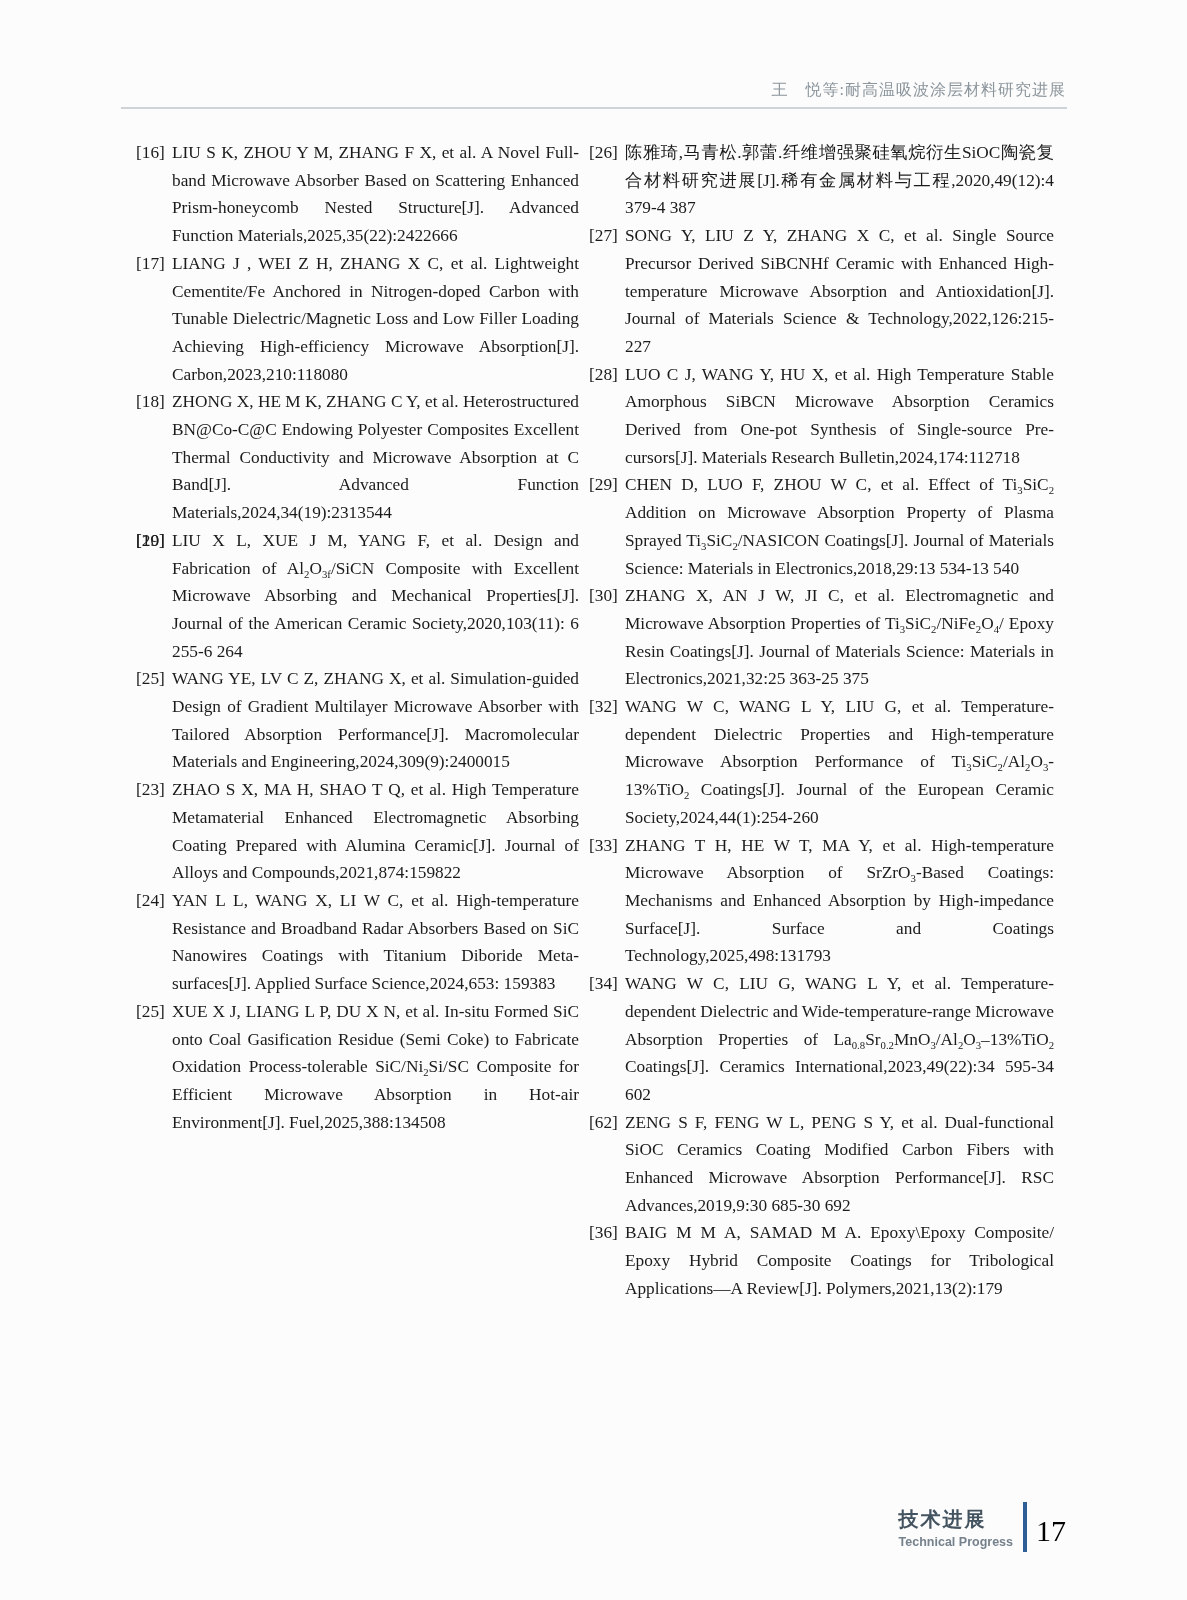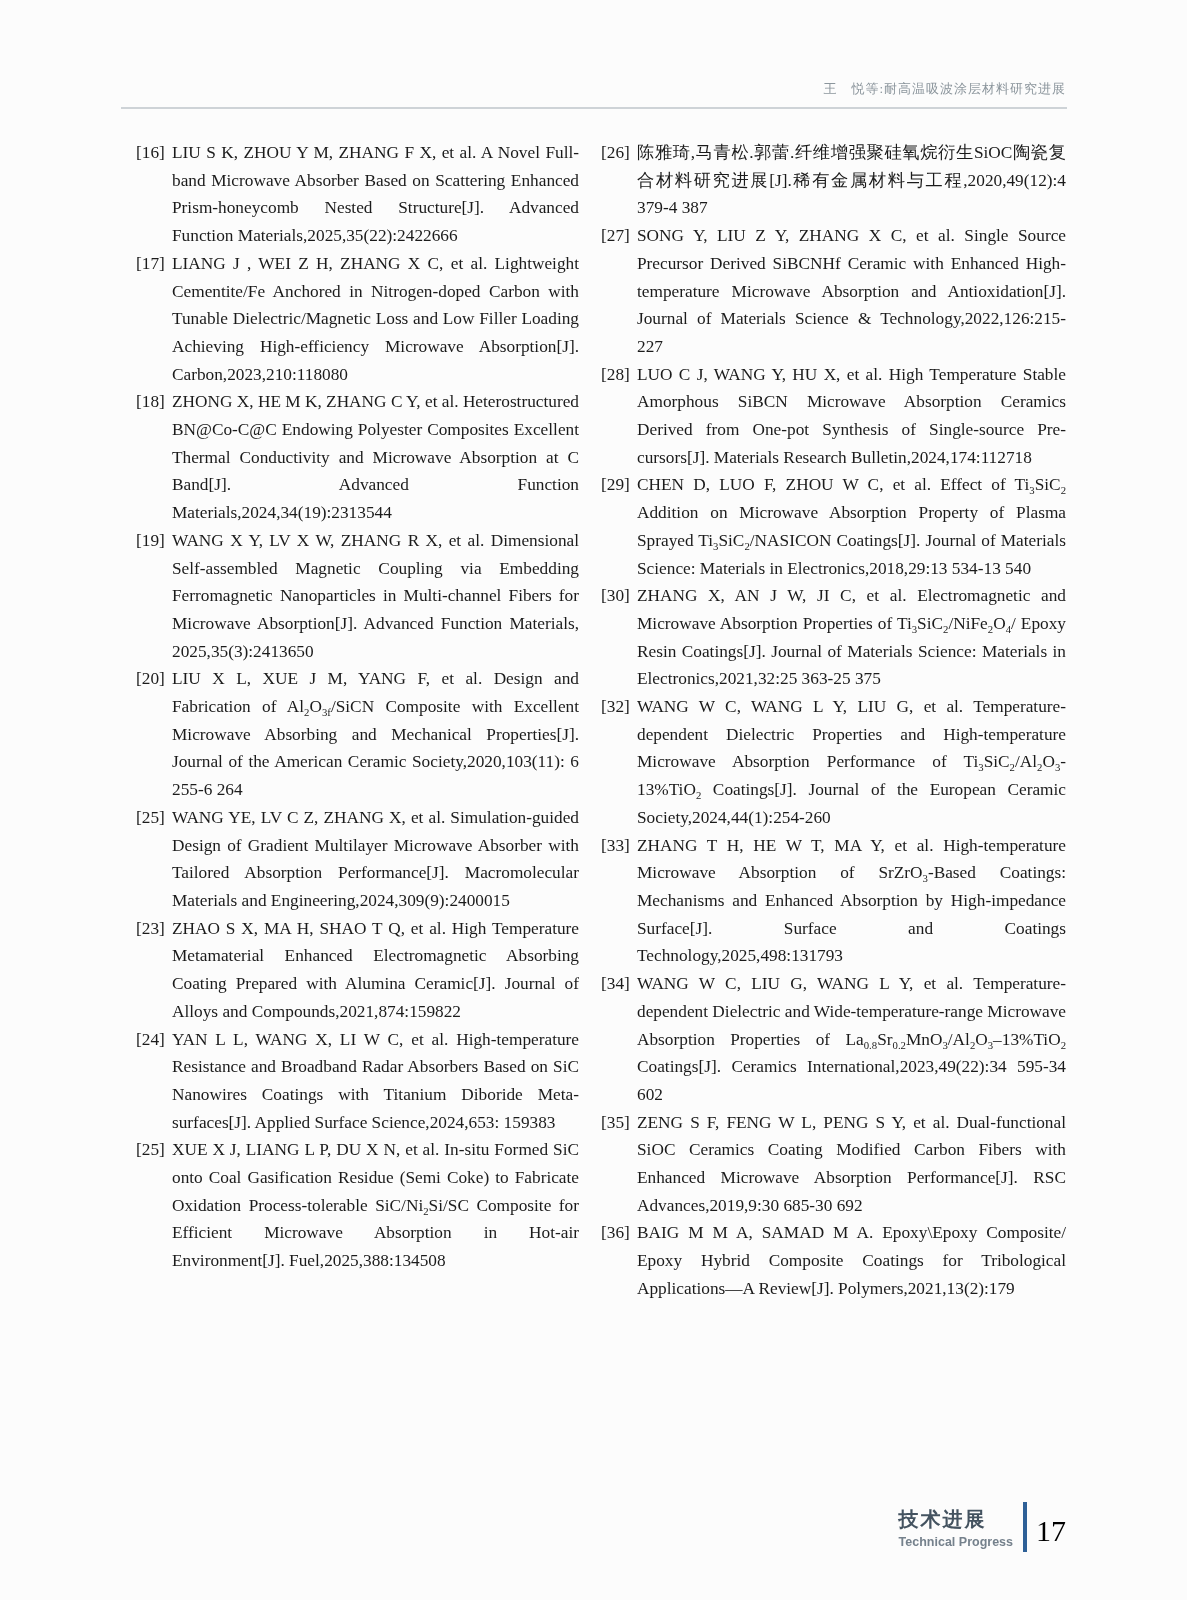--- a/index.html
+++ b/index.html
@@ -6,36 +6,36 @@
   body {
     width: 1187px; height: 1600px;
     background: #fcfcfc;
     position: relative;
     font-family: "Liberation Serif", "DejaVu Serif", serif;
     overflow: hidden;
   }
   .running-header {
     position: absolute;
     top: 80px; right: 121px;
-    font-size: 13px;
+    font-size: 16px;
     color: #8b959c;
     letter-spacing: 1px;
     white-space: nowrap;
   }
   .header-rule {
     position: absolute;
     top: 107px; left: 121px;
     width: 946px; height: 2px;
     background: #ced3d7;
   }
   .columns {
     position: absolute;
     top: 139px; left: 136px;
     display: flex;
-    gap: 22px;
+    gap: 10px;
   }
   .col-left  { width: 443px; }
   .col-right { width: 465px; }
   .ref {
     position: relative;
     padding-left: 36px;
     text-align: justify;
     font-size: 17.3px;
     line-height: 27.7px;
     color: #1b1b1b;
@@ -86,37 +86,37 @@
 
 <div class="running-header">王　悦等:耐高温吸波涂层材料研究进展</div>
 
 <div class="header-rule"></div>
 
 <div class="columns">
   <div class="col col-left">
       <div class="ref"><span class="ref-label">[16]</span><span class="ref-text">LIU S K, ZHOU Y M, ZHANG F X, et al. A Novel Full-band Microwave Absorber Based on Scattering Enhanced Prism-honeycomb Nested Structure[J]. Advanced Function Materials,2025,35(22):2422666</span></div>
       <div class="ref"><span class="ref-label">[17]</span><span class="ref-text">LIANG J , WEI Z H, ZHANG X C, et al. Lightweight Cementite/Fe Anchored in Nitrogen-doped Carbon with Tunable Dielectric/Magnetic Loss and Low Filler Loading Achieving High-efficiency Microwave Absorption[J]. Carbon,2023,210:118080</span></div>
       <div class="ref"><span class="ref-label">[18]</span><span class="ref-text">ZHONG X, HE M K, ZHANG C Y, et al. Heterostructured BN@Co-C@C Endowing Polyester Composites Excellent Thermal Conductivity and Microwave Absorption at C Band[J]. Advanced Function Materials,2024,34(19):2313544</span></div>
-      <div class="ref"><span class="ref-label">[19]</span><span class="ref-text">WANG X Y, LV X W, ZHANG R X, et al. Dimensional Self-assembled Magnetic Coupling via Embedding Ferromagnetic Nanoparticles in Multi-channel Fibers for Microwave Absorption[J]. Advanced Function Materials, 2025,35(3):2413650</span></div>
+      <div class="ref"><span class="ref-label">[19]</span></div>
       <div class="ref"><span class="ref-label">[20]</span><span class="ref-text">LIU X L, XUE J M, YANG F, et al. Design and Fabrication of Al<sub>2</sub>O<sub>3f</sub>/SiCN Composite with Excellent Microwave Absorbing and Mechanical Properties[J]. Journal of the American Ceramic Society,2020,103(11): 6 255-6 264</span></div>
       <div class="ref"><span class="ref-label">[25]</span><span class="ref-text">WANG YE, LV C Z, ZHANG X, et al. Simulation-guided Design of Gradient Multilayer Microwave Absorber with Tailored Absorption Performance[J]. Macromolecular Materials and Engineering,2024,309(9):2400015</span></div>
       <div class="ref"><span class="ref-label">[23]</span><span class="ref-text">ZHAO S X, MA H, SHAO T Q, et al. High Temperature Metamaterial Enhanced Electromagnetic Absorbing Coating Prepared with Alumina Ceramic[J]. Journal of Alloys and Compounds,2021,874:159822</span></div>
       <div class="ref"><span class="ref-label">[24]</span><span class="ref-text">YAN L L, WANG X, LI W C, et al. High-temperature Resistance and Broadband Radar Absorbers Based on SiC Nanowires Coatings with Titanium Diboride Meta-surfaces[J]. Applied Surface Science,2024,653: 159383</span></div>
       <div class="ref"><span class="ref-label">[25]</span><span class="ref-text">XUE X J, LIANG L P, DU X N, et al. In-situ Formed SiC onto Coal Gasification Residue (Semi Coke) to Fabricate Oxidation Process-tolerable SiC/Ni<sub>2</sub>Si/SC Composite for Efficient Microwave Absorption in Hot-air Environment[J]. Fuel,2025,388:134508</span></div>
     </div>
   <div class="col col-right">
       <div class="ref"><span class="ref-label">[26]</span><span class="ref-text">陈雅琦,马青松.郭蕾.纤维增强聚硅氧烷衍生SiOC陶瓷复合材料研究进展[J].稀有金属材料与工程,2020,49(12):4 379-4 387</span></div>
       <div class="ref"><span class="ref-label">[27]</span><span class="ref-text">SONG Y, LIU Z Y, ZHANG X C, et al. Single Source Precursor Derived SiBCNHf Ceramic with Enhanced High-temperature Microwave Absorption and Antioxidation[J]. Journal of Materials Science &amp; Technology,2022,126:215-227</span></div>
       <div class="ref"><span class="ref-label">[28]</span><span class="ref-text">LUO C J, WANG Y, HU X, et al. High Temperature Stable Amorphous SiBCN Microwave Absorption Ceramics Derived from One-pot Synthesis of Single-source Pre-cursors[J]. Materials Research Bulletin,2024,174:112718</span></div>
       <div class="ref"><span class="ref-label">[29]</span><span class="ref-text">CHEN D, LUO F, ZHOU W C, et al. Effect of Ti<sub>3</sub>SiC<sub>2</sub> Addition on Microwave Absorption Property of Plasma Sprayed Ti<sub>3</sub>SiC<sub>2</sub>/NASICON Coatings[J]. Journal of Materials Science: Materials in Electronics,2018,29:13 534-13 540</span></div>
       <div class="ref"><span class="ref-label">[30]</span><span class="ref-text">ZHANG X, AN J W, JI C, et al. Electromagnetic and Microwave Absorption Properties of Ti<sub>3</sub>SiC<sub>2</sub>/NiFe<sub>2</sub>O<sub>4</sub>/ Epoxy Resin Coatings[J]. Journal of Materials Science: Materials in Electronics,2021,32:25 363-25 375</span></div>
       <div class="ref"><span class="ref-label">[32]</span><span class="ref-text">WANG W C, WANG L Y, LIU G, et al. Temperature-dependent Dielectric Properties and High-temperature Microwave Absorption Performance of Ti<sub>3</sub>SiC<sub>2</sub>/Al<sub>2</sub>O<sub>3</sub>-13%TiO<sub>2</sub> Coatings[J]. Journal of the European Ceramic Society,2024,44(1):254-260</span></div>
       <div class="ref"><span class="ref-label">[33]</span><span class="ref-text">ZHANG T H, HE W T, MA Y, et al. High-temperature Microwave Absorption of SrZrO<sub>3</sub>-Based Coatings: Mechanisms and Enhanced Absorption by High-impedance Surface[J]. Surface and Coatings Technology,2025,498:131793</span></div>
       <div class="ref"><span class="ref-label">[34]</span><span class="ref-text">WANG W C, LIU G, WANG L Y, et al. Temperature-dependent Dielectric and Wide-temperature-range Microwave Absorption Properties of La<sub>0.8</sub>Sr<sub>0.2</sub>MnO<sub>3</sub>/Al<sub>2</sub>O<sub>3</sub>–13%TiO<sub>2</sub> Coatings[J]. Ceramics International,2023,49(22):34 595-34 602</span></div>
-      <div class="ref"><span class="ref-label">[35]</span><span class="ref-text">ZENG S F, FENG W L, PENG S Y, et al. Dual-functional SiOC Ceramics Coating Modified Carbon Fibers with Enhanced Microwave Absorption Performance[J]. RSC Advances,2019,9:30 685-30 692</span></div>
+      <div class="ref"><span class="ref-label">[62]</span><span class="ref-text">ZENG S F, FENG W L, PENG S Y, et al. Dual-functional SiOC Ceramics Coating Modified Carbon Fibers with Enhanced Microwave Absorption Performance[J]. RSC Advances,2019,9:30 685-30 692</span></div>
       <div class="ref"><span class="ref-label">[36]</span><span class="ref-text">BAIG M M A, SAMAD M A. Epoxy\Epoxy Composite/ Epoxy Hybrid Composite Coatings for Tribological Applications—A Review[J]. Polymers,2021,13(2):179</span></div>
     </div>
 </div>
 
 <div class="page-footer">
   <div class="footer-section">
     <div class="footer-section-cn">技术进展</div>
     <div class="footer-section-en">Technical Progress</div>
   </div>
   <div class="footer-bar"></div>

